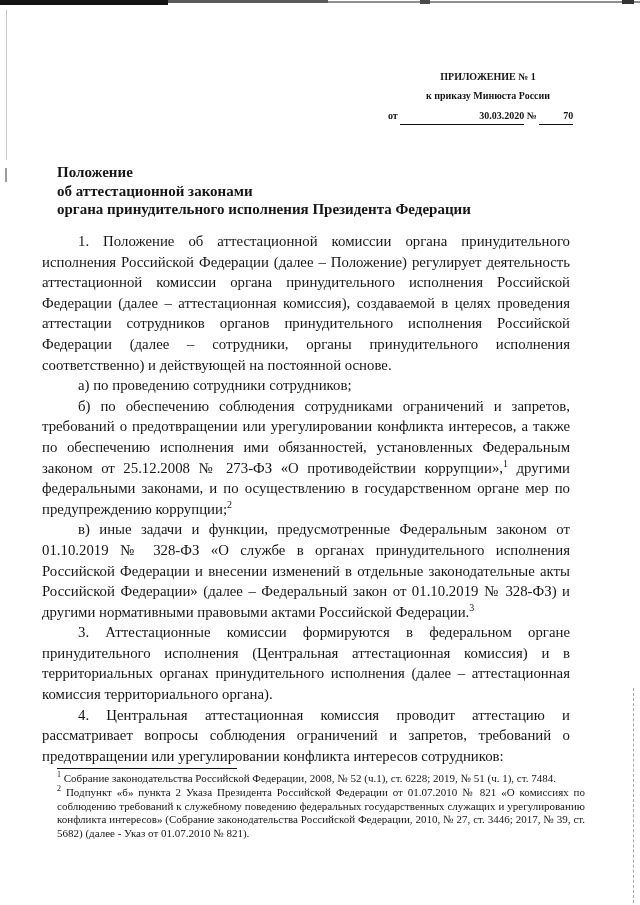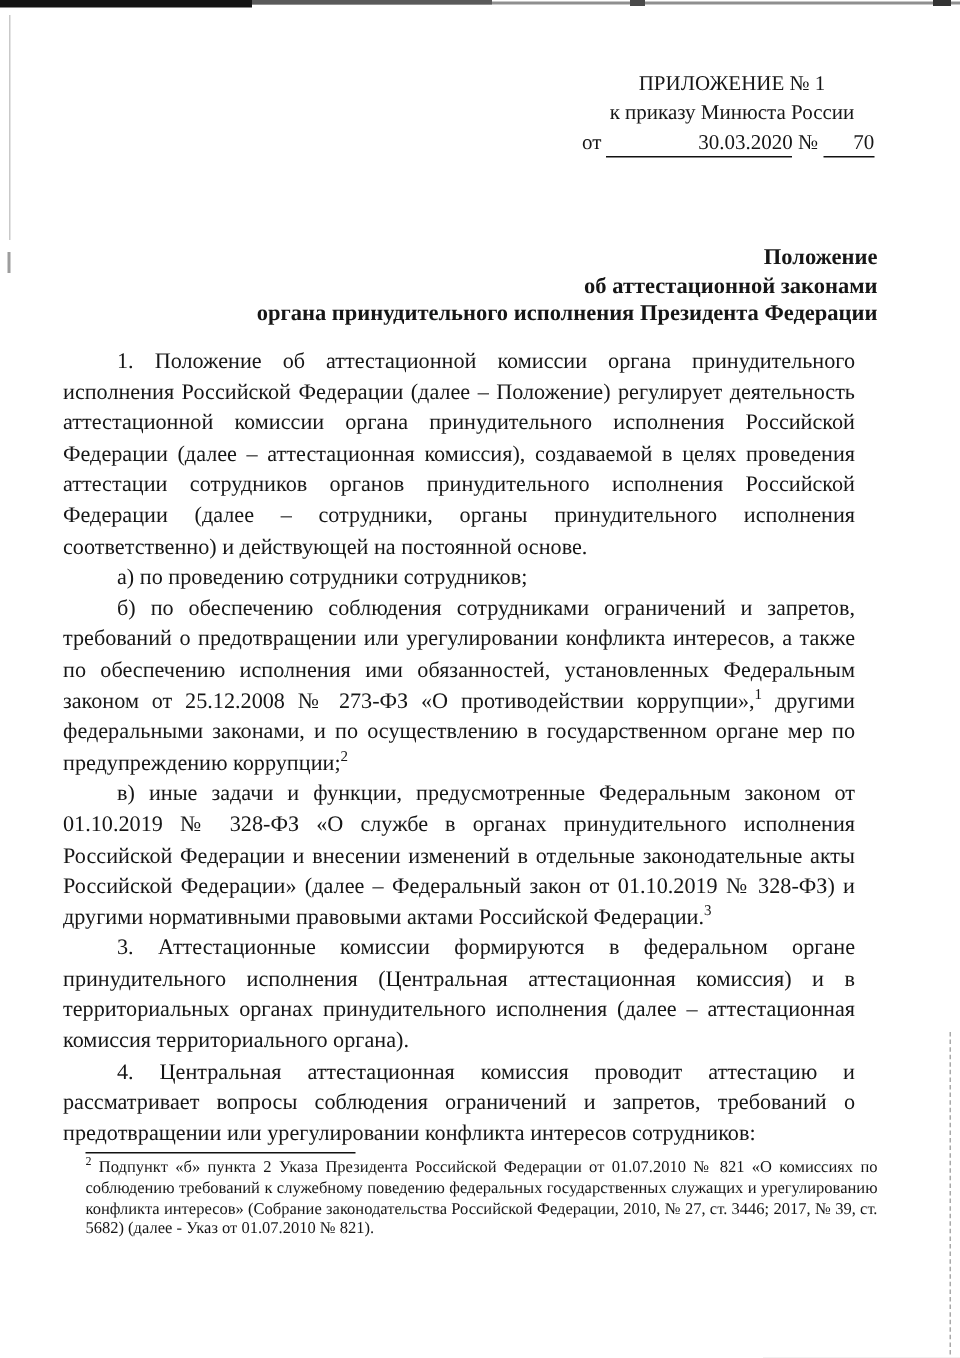--- a/index.html
+++ b/index.html
@@ -20,42 +20,43 @@
   .scan-top-mid    { position:absolute; top:0; left:168px; width:160px; height:3px; background:#5a5a5a; }
   .scan-top-dash1  { position:absolute; top:0; left:420px; width:10px; height:4px; background:#4a4a4a; }
   .scan-top-dash2  { position:absolute; top:0; right:6px;  width:12px; height:4px; background:#333333; }
   .scan-left-line  { position:absolute; top:10px; left:6px; width:1px; height:150px; background:#c9c9c9; }
   .scan-left-tick  { position:absolute; top:168px; left:5px; width:2px; height:14px; background:#9d9d9d; }
   .scan-right-dash { position:absolute; top:688px; right:6px; height:215px; width:0; border-right:1px dashed #a8a8a8; }
 
   
   .doc-header {
     position: absolute;
-    top: 47px; left: 388px; width: 200px;
-    font-size: 14px; line-height: 19px;
+    top: 67px; left: 388px; width: 200px;
+    font-size: 10px; line-height: 19px;
     text-align: center;
     white-space: nowrap;
+    font-weight: bold;
   }
   .doc-header .ref-line { text-align: left; margin-top: 1px; }
   .u {
     display: inline-block;
     border-bottom: 1.5px solid #111;
     text-align: right;
     line-height: 17px;
   }
   .u-date { width: 124px; }
   .u-num  { width: 34px; }
 
   
   .doc-title {
     position: absolute;
     top: 163px; left: 57px; width: 528px;
     font-weight: bold;
     font-size: 15px; line-height: 18.5px;
-    text-align: right;
+    text-align: left;
   }
 
   
   .doc-body {
     position: absolute;
     top: 231px; left: 42px; width: 528px;
     font-size: 14.8px; line-height: 20.6px;
     text-align: justify;
   }
   .para { text-indent: 36px; }
@@ -107,17 +108,18 @@
       <p class="para">а) по проведению сотрудники сотрудников;</p>
       <p class="para">б) по обеспечению соблюдения сотрудниками ограничений и запретов, требований о предотвращении или урегулировании конфликта интересов, а также по обеспечению исполнения ими обязанностей, установленных Федеральным законом от 25.12.2008 № 273-ФЗ «О противодействии коррупции»,<sup>1</sup> другими федеральными законами, и по осуществлению в государственном органе мер по предупреждению коррупции;<sup>2</sup></p>
       <p class="para">в) иные задачи и функции, предусмотренные Федеральным законом от 01.10.2019 № 328-ФЗ «О службе в органах принудительного исполнения Российской Федерации и внесении изменений в отдельные законодательные акты Российской Федерации» (далее – Федеральный закон от 01.10.2019 № 328-ФЗ) и другими нормативными правовыми актами Российской Федерации.<sup>3</sup></p>
       <p class="para">3. Аттестационные комиссии формируются в федеральном органе принудительного исполнения (Центральная аттестационная комиссия) и в территориальных органах принудительного исполнения (далее – аттестационная комиссия территориального органа).</p>
       <p class="para">4. Центральная аттестационная комиссия проводит аттестацию и рассматривает вопросы соблюдения ограничений и запретов, требований о предотвращении или урегулировании конфликта интересов сотрудников:</p>
     </div>
 
   <div class="footnotes">
     <div class="fn-rule"></div>
     <div>
+        <div class="footnote"><sup>1</sup> Собрание законодательства Российской Федерации, 2008, № 52 (ч.1), ст. 6228; 2019, № 51 (ч. 1), ст. 7484.</div>
         <div class="footnote"><sup>2</sup> Подпункт «б» пункта 2 Указа Президента Российской Федерации от 01.07.2010 № 821 «О комиссиях по соблюдению требований к служебному поведению федеральных государственных служащих и урегулированию конфликта интересов» (Собрание законодательства Российской Федерации, 2010, № 27, ст. 3446; 2017, № 39, ст. 5682) (далее - Указ от 01.07.2010 № 821).</div>
       </div>
   </div>
 
 </div>
 
 </body></html>

